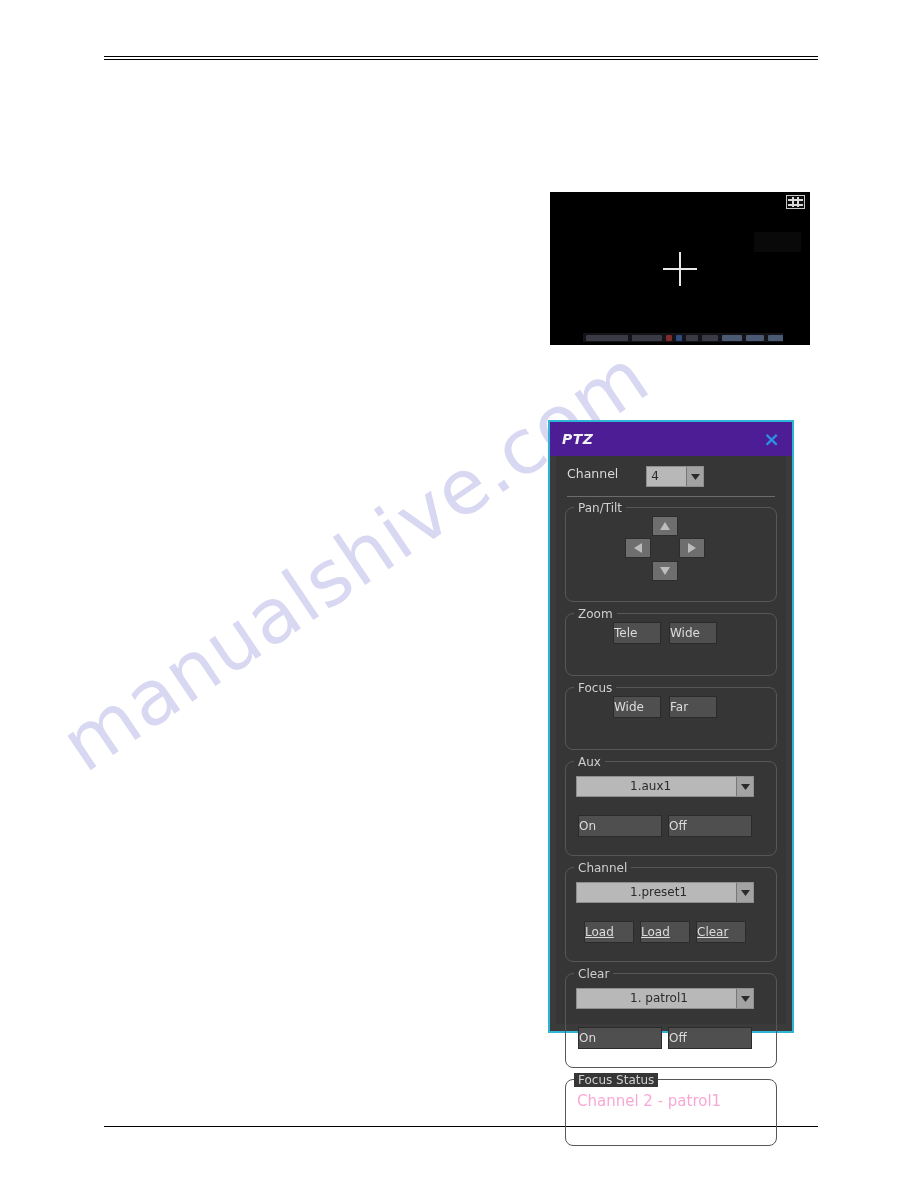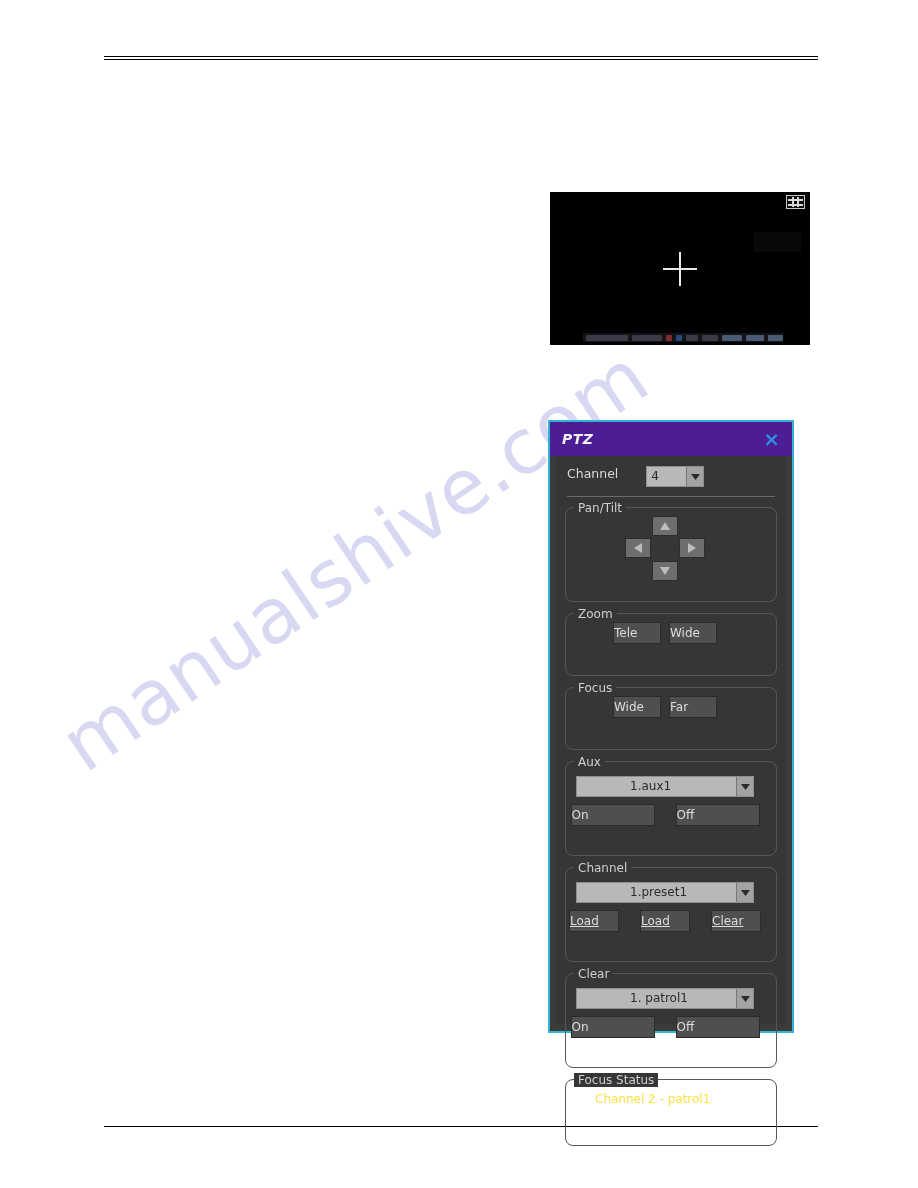--- a/index.html
+++ b/index.html
@@ -277,22 +277,22 @@
 
   
   .btn-row {
     display: flex;
     justify-content: center;
     gap: 8px;
   }
   .btn-row-full {
     display: flex;
     justify-content: center;
-    gap: 21px;
-    margin-top: 7px;
+    gap: 6px;
+    margin-top: 18px;
   }
   .btn {
     background: #4f4f4f;
     border: 1px solid #2b2b2b;
     color: #dcdcdc;
     font-size: 12px;
     padding: 3px 0;
     min-width: 48px;
     text-align: left;
     cursor: pointer;
@@ -315,24 +315,23 @@
   .dd-value {
     flex: 1;
     font-size: 12px;
     color: #2b2b2b;
     padding-left: 5px;
     line-height: 19px;
     margin-left: 48px;
   }
 
   .status-text {
-    font-size: 12px;
-    color: #fde047;
+    font-size: 15px;
+    color: #f9a8d4;
     padding-left: 3px;
-    margin-left: 18px;
   }
 </style>
 </head>
 <body>
 
 <div class="page-rule-top"></div>
 <div class="page-rule-bottom"></div>
 
 <div class="watermark">manualshive.com</div>
 

